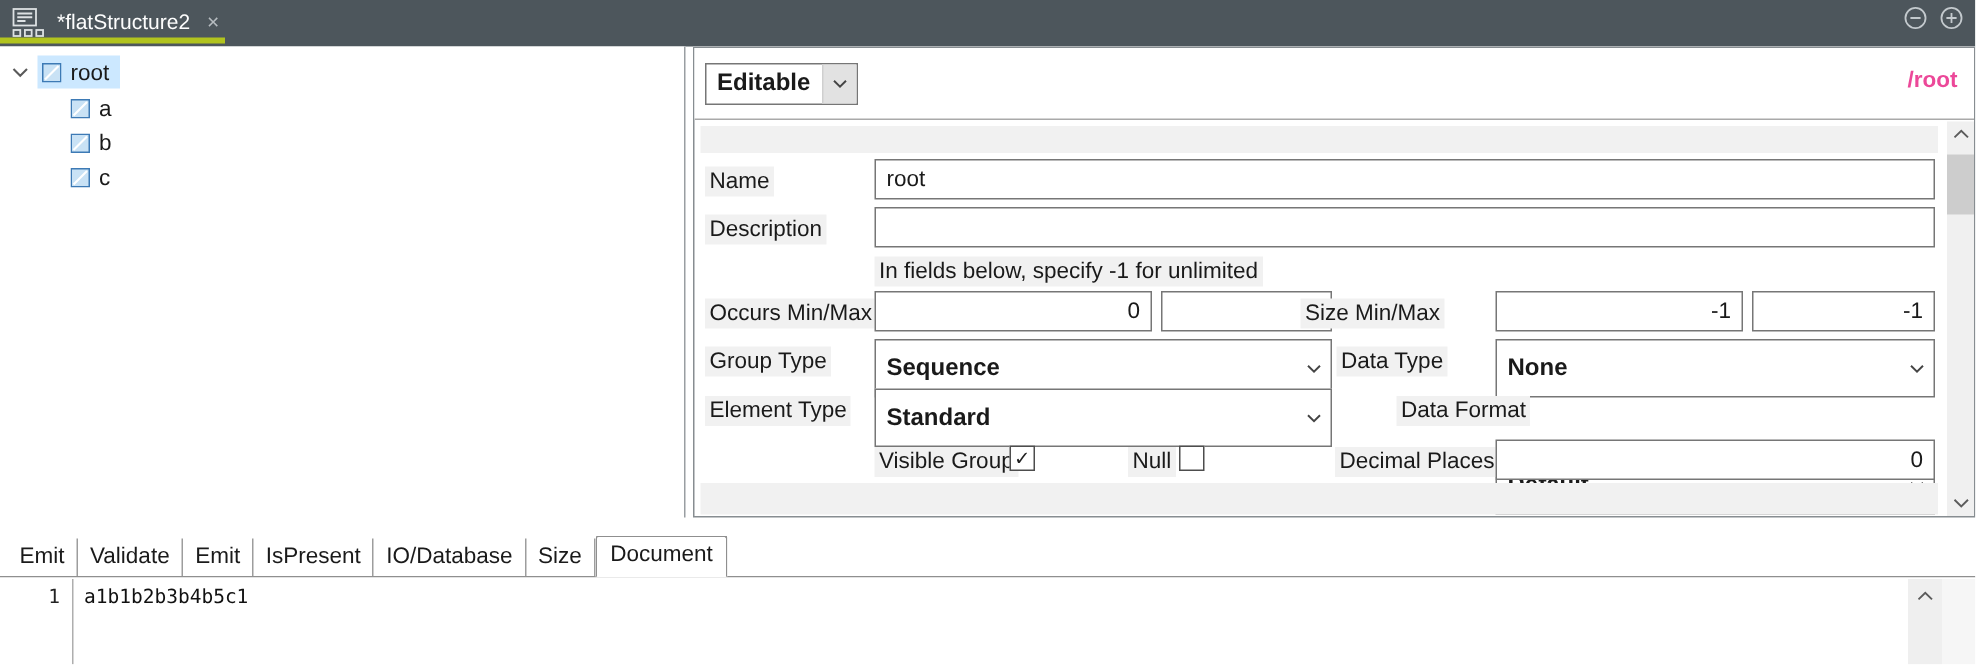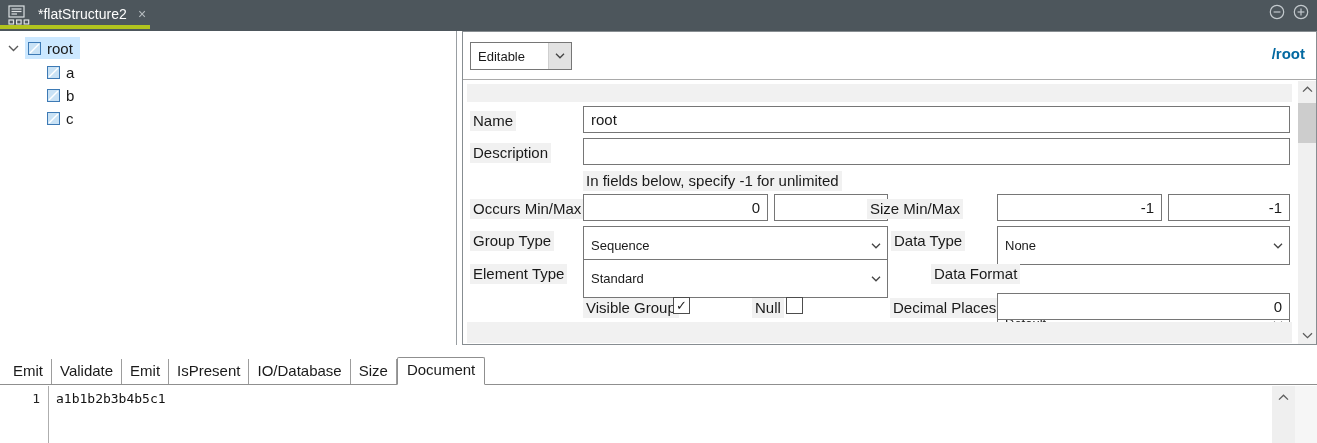--- a/index.html
+++ b/index.html
@@ -24,24 +24,24 @@
   .row-a { left:47px; top:30px; }
   .row-b { left:47px; top:53px; }
   .row-c { left:47px; top:76px; }
   .expander { margin-right:5px; display:inline-flex; }
   .sel { display:flex; align-items:center; background:#cce8ff; height:22px; padding:0 7px 0 3px; margin-left:1px; }
   .node-icon { display:inline-flex; margin-right:6px; }
 
   
   .inspector { position:absolute; left:462px; top:31px; width:855px; height:314px; background:#fff; border:1px solid #878d91; }
   .top-strip { position:absolute; left:0; top:0; right:0; height:48px; border-bottom:1px solid #a9a9a9; background:#fff; }
-  .path-label { position:absolute; right:11px; top:13px; font-size:15px; font-weight:bold; color:#0369a1; }
+  .path-label { position:absolute; right:11px; top:13px; font-size:15px; font-weight:bold; color:#ec4899; }
 
   .combo { position:absolute; height:39px; border:1px solid #767676; background:#fff; display:flex; align-items:stretch; }
-  .combo .val { flex:1; display:flex; align-items:center; padding-left:7px; font-size:13px; white-space:nowrap; overflow:hidden; }
+  .combo .val { flex:1; display:flex; align-items:center; padding-left:7px; font-size:16px; white-space:nowrap; overflow:hidden;font-weight:bold; }
   .combo .btn { width:23px; display:flex; align-items:center; justify-content:center; }
   .combo.mode { left:7px; top:10px; width:102px; height:28px; }
   .combo.mode .btn { background:#e2e2e2; border-left:1px solid #cfcfcf; }
 
   .grayband { position:absolute; left:4px; width:825px; background:#f1f1f1; }
   .band-top { top:52px; height:18px; }
   .band-bottom { top:290px; height:21px; }
 
   .flabel { position:absolute; background:#f1f1f1; padding:1px 3px; font-size:15px; line-height:18px; white-space:nowrap; }
   .txt { position:absolute; height:27px; border:1px solid #767676; background:#fff; font-family:"Liberation Sans",sans-serif; font-size:15px; padding:0 7px; outline:none; color:#1a1a1a; }

